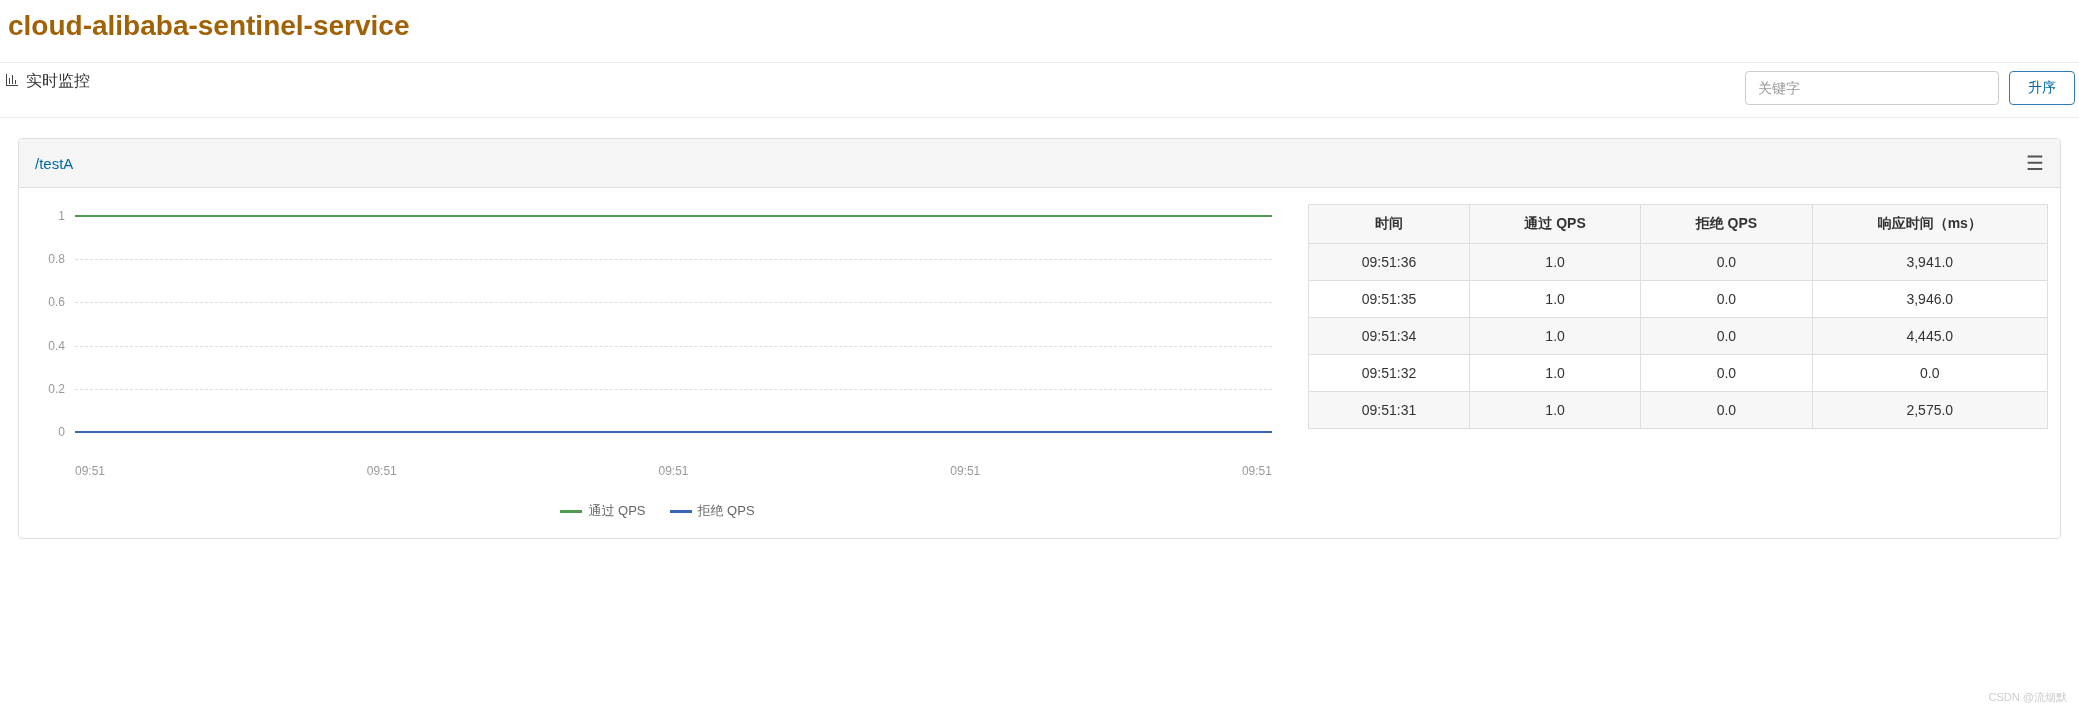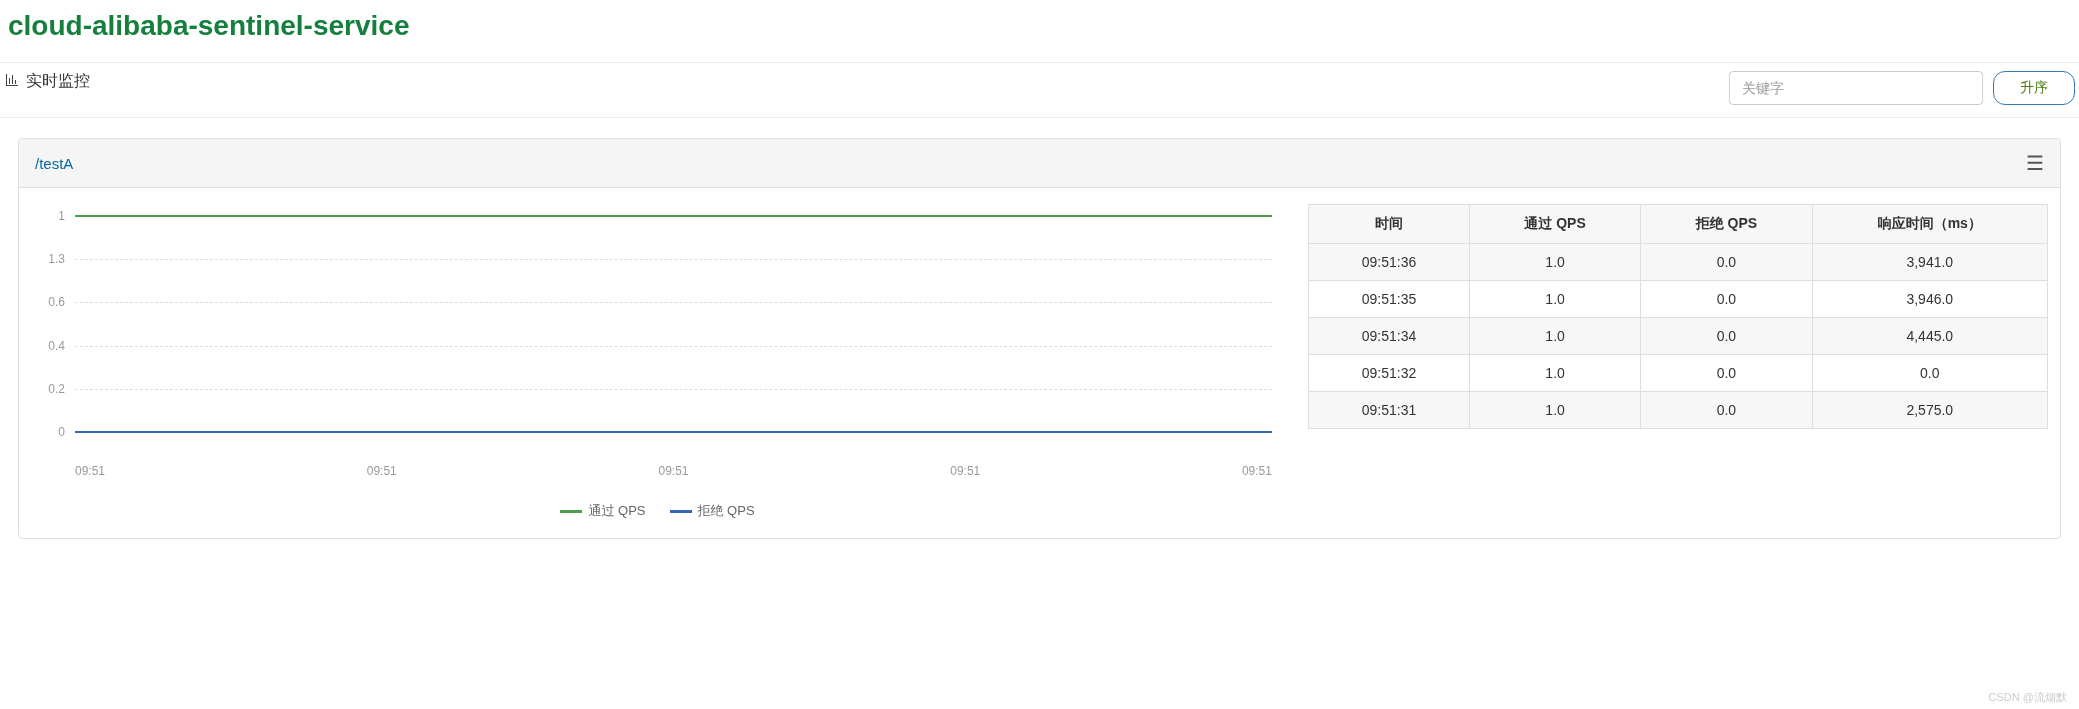--- a/index.html
+++ b/index.html
@@ -1,25 +1,25 @@
 <!DOCTYPE html>
 <html><head>
   <meta charset="utf-8">
   <style>
     * { box-sizing: border-box; margin: 0; padding: 0; }
     body { font-family: -apple-system, BlinkMacSystemFont, "Segoe UI", "Microsoft YaHei", sans-serif; background: #fff; color: #333; font-size: 14px; }
     .header { padding: 10px 20px 20px 8px; }
-    .app-title { font-size: 28px; font-weight: 700; color: #15803d; }
+    .app-title { font-size: 28px; font-weight: 700; color: #a16207; }
     .toolbar { display: flex; align-items: flex-start; padding: 8px 4px 12px 4px; border-top: 1px solid #eee; border-bottom: 1px solid #eee; gap: 10px; }
     .toolbar-left { display: flex; align-items: center; gap: 6px; flex: 1; }
     .toolbar-icon { font-size: 16px; color: #444; }
     .toolbar-label { font-size: 16px; color: #333; font-weight: 500; }
     .search-input { width: 254px; height: 34px; border: 1px solid #ccc; border-radius: 4px; padding: 0 12px; font-size: 14px; color: #555; outline: none; }
     .search-input::placeholder { color: #999; }
-    .sort-btn { height: 34px; padding: 0 26px; border: 1px solid #337ab7; background: #fff; color: #4d7c0f; border-radius: 12px; font-size: 14px; cursor: pointer; }
+    .sort-btn { height: 34px; padding: 0 18px; border: 1px solid #337ab7; background: #fff; color: #0369a1; border-radius: 4px; font-size: 14px; cursor: pointer; }
     .panel { margin: 20px 18px; border: 1px solid #dfdfdf; border-radius: 4px; overflow: hidden; }
     .panel-header { background: #f5f5f5; padding: 12px 16px; display: flex; align-items: center; justify-content: space-between; border-bottom: 1px solid #dfdfdf; }
     .panel-title { font-size: 15px; color: #0369a1; }
     .menu-icon { font-size: 20px; color: #555; cursor: pointer; user-select: none; }
     .panel-body { display: flex; gap: 24px; padding: 16px 12px 18px 12px; }
     .chart-area { flex: 1; min-width: 0; position: relative; }
     .chart-plot { position: relative; height: 240px; margin-left: 44px; margin-right: 12px; }
     .grid-line { position: absolute; left: 0; right: 0; border-top: 1px dashed #ddd; }
     .y-tick { position: absolute; right: calc(100% + 10px); transform: translateY(-50%); font-size: 12px; color: #999; text-align: right; white-space: nowrap; }
     .data-line { position: absolute; left: 0; right: 0; height: 2px; }
@@ -66,21 +66,21 @@
       <div class="chart-plot" id="chart-plot">
           <div class="grid-line" style="top: 228px;"></div>
           <div class="y-tick" style="top: 228px;">0</div>
           <div class="grid-line" style="top: 184.8px;"></div>
           <div class="y-tick" style="top: 184.8px;">0.2</div>
           <div class="grid-line" style="top: 141.6px;"></div>
           <div class="y-tick" style="top: 141.6px;">0.4</div>
           <div class="grid-line" style="top: 98.4px;"></div>
           <div class="y-tick" style="top: 98.4px;">0.6</div>
           <div class="grid-line" style="top: 55.2px;"></div>
-          <div class="y-tick" style="top: 55.2px;">1.3</div>
+          <div class="y-tick" style="top: 55.2px;">0.8</div>
           <div class="grid-line" style="top: 12px;"></div>
           <div class="y-tick" style="top: 12px;">1</div>
           <div class="data-line" style="top: 11px; background: rgb(78, 154, 78);"></div>
           <div class="data-line" style="top: 227px; background: rgb(58, 103, 181);"></div>
         </div>
       <div class="x-axis" id="x-axis">
           <span class="x-tick">09:51</span>
           <span class="x-tick">09:51</span>
           <span class="x-tick">09:51</span>
           <span class="x-tick">09:51</span>

